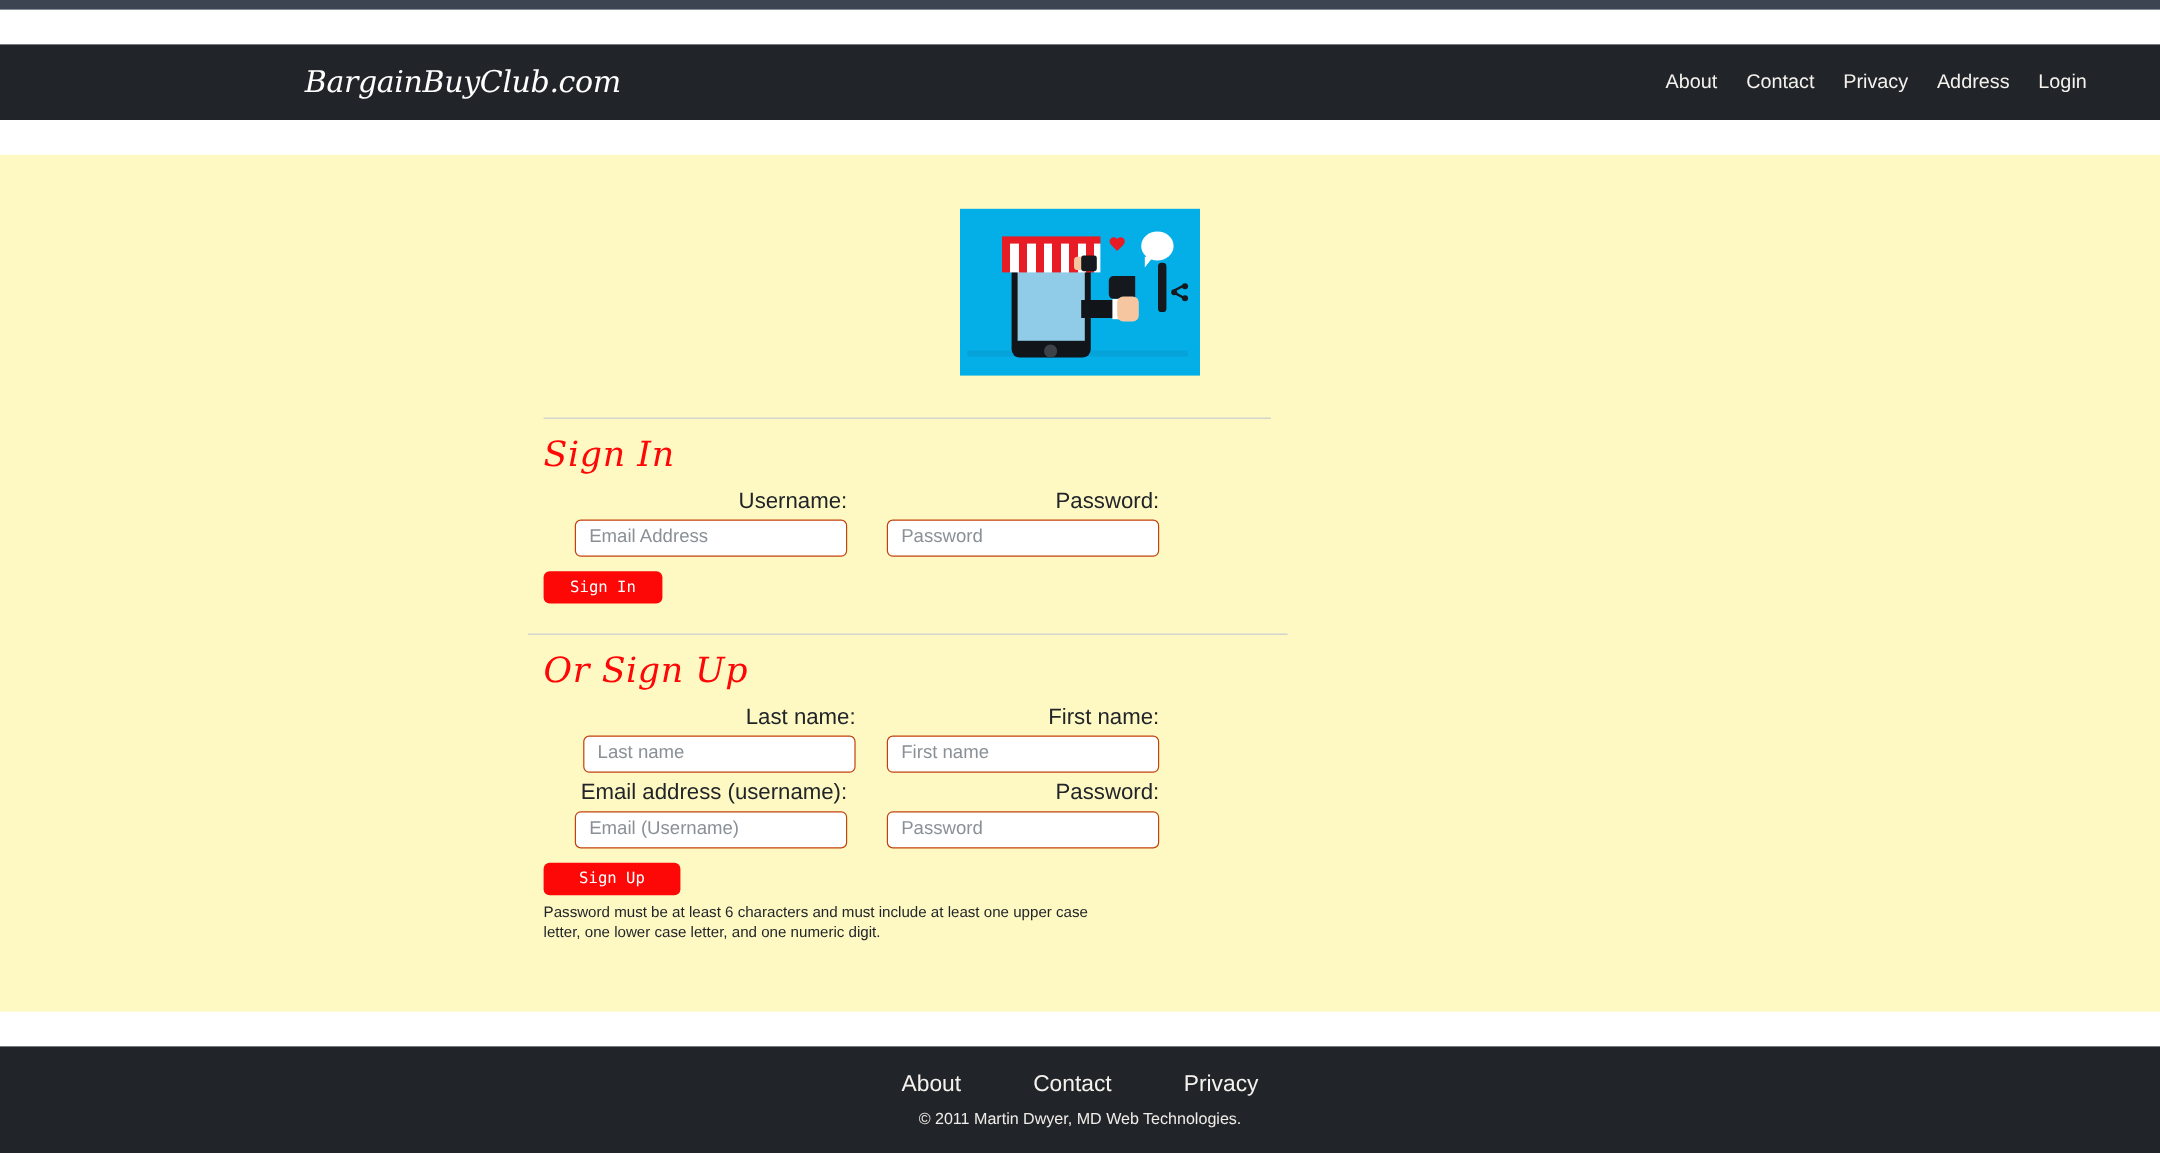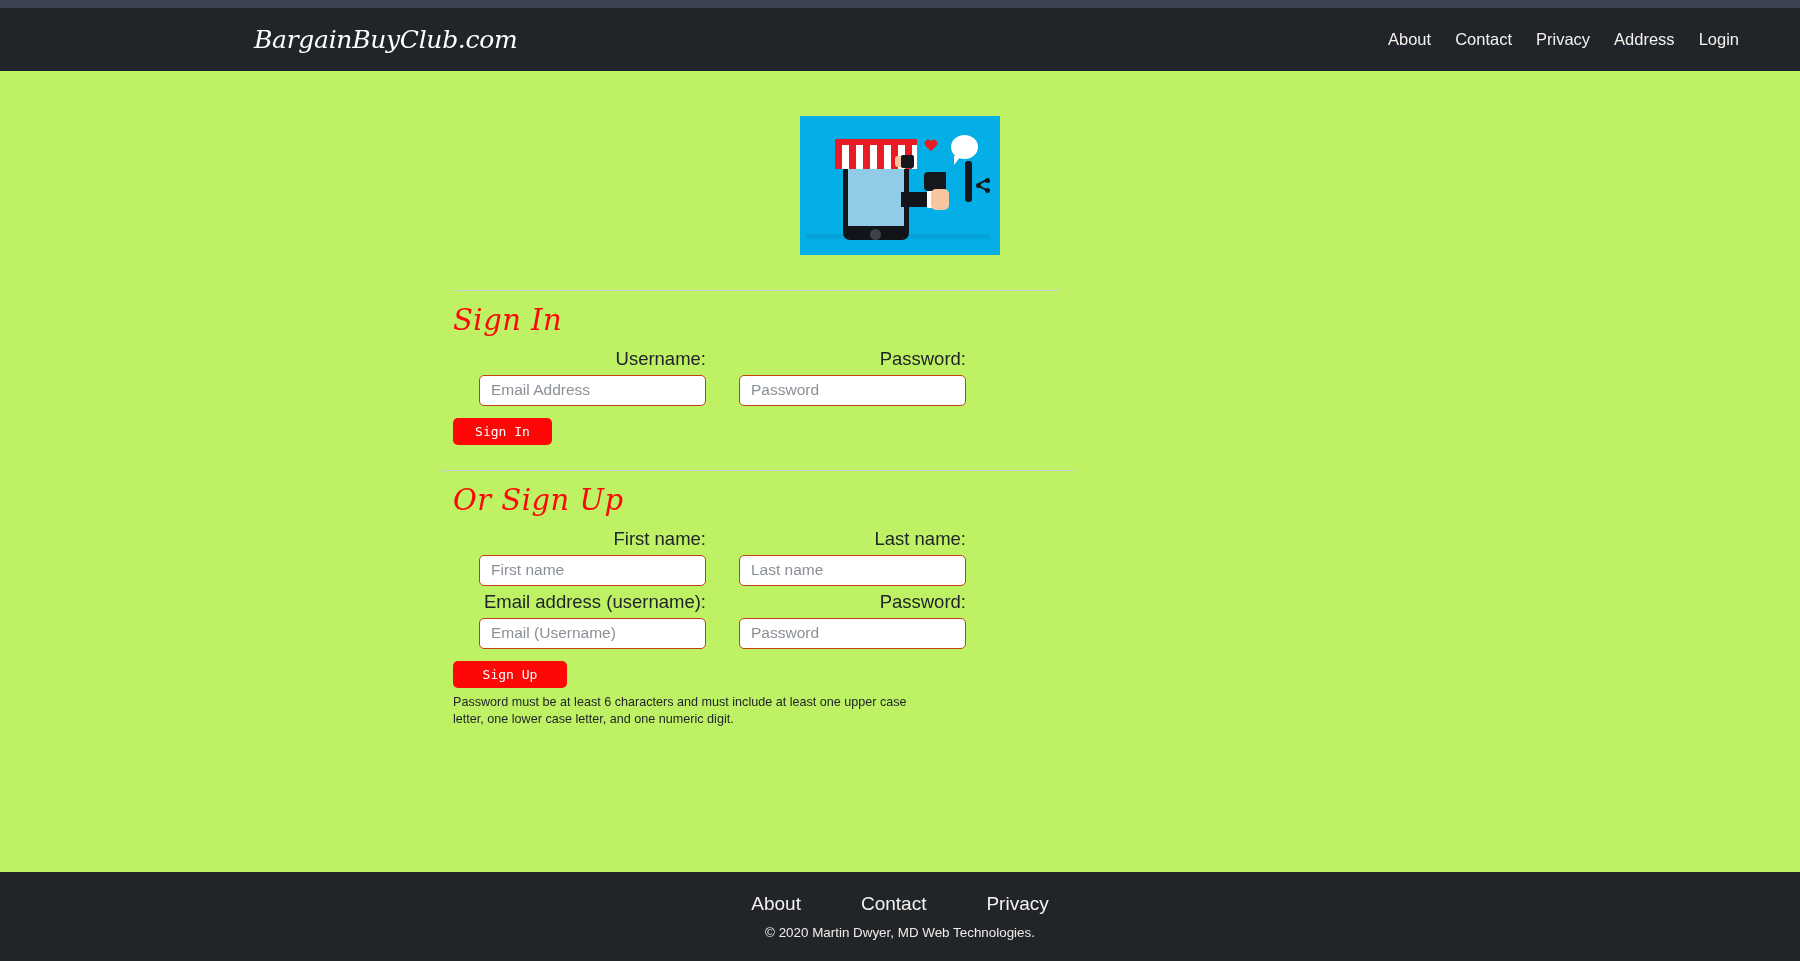--- a/index.html
+++ b/index.html
@@ -10,20 +10,21 @@
     overflow: hidden;
     background: #ffffff;
     font-family: "Liberation Sans", sans-serif;
   }
   #page {
     position: relative;
     width: 1800px; height: 961px;
     background: #ffffff;
     display: flex;
     flex-direction: column;
+    gap: 29px;
   }
 
   
   .chrome-strip {
     height: 8px;
     width: 100%;
     background: #3b4450;
     flex: 0 0 auto;
   }
 
@@ -57,21 +58,21 @@
     font-size: 16.5px;
     text-decoration: none;
     white-space: nowrap;
     font-family: "Liberation Sans", sans-serif;
   }
 
   
   .content {
     flex: 1 1 auto;
     position: relative;
-    background: #bef264;
+    background: #fef9c3;
     overflow: hidden;
   }
   .container {
     width: 700px;
     margin: 0 auto;
     position: relative;
     padding-top: 45px;
   }
 
   
@@ -452,27 +453,27 @@
             <input class="field-input pw-signin" type="password" placeholder="Password" style="">
           </div>
         </div>
       </div>
 
       <div class="signup-block">
         <hr class="divider divider-signup">
         <div class="section-title">Or Sign Up</div>
 
         <div class="form-row">
+          <div class="form-col right">
+            <div class="field-label label-indent">Last name:</div>
+            <input class="field-input last-name" type="text" placeholder="Last name" style="">
+          </div>
           <div class="form-col left">
             <div class="field-label">First name:</div>
             <input class="field-input" type="text" placeholder="First name" style="">
-          </div>
-          <div class="form-col right">
-            <div class="field-label label-indent">Last name:</div>
-            <input class="field-input last-name" type="text" placeholder="Last name" style="">
           </div>
         </div>
 
         <div class="form-row">
           <div class="form-col left">
             <div class="field-label">Email address (username):</div>
             <input class="field-input" type="text" placeholder="Email (Username)" style="">
             <button class="btn-submit btn-signup" type="button">Sign Up</button>
           </div>
           <div class="form-col right">
@@ -486,16 +487,16 @@
 
     </div>
   </div>
 
   <div class="footer">
     <div class="footer-links">
       <a class="footer-link" href="#">About</a>
       <a class="footer-link" href="#">Contact</a>
       <a class="footer-link" href="#">Privacy</a>
     </div>
-    <div class="footer-copy">© 2020 Martin Dwyer, MD Web Technologies.</div>
+    <div class="footer-copy">© 2011 Martin Dwyer, MD Web Technologies.</div>
   </div>
 
 </div>
 
 </body></html>

